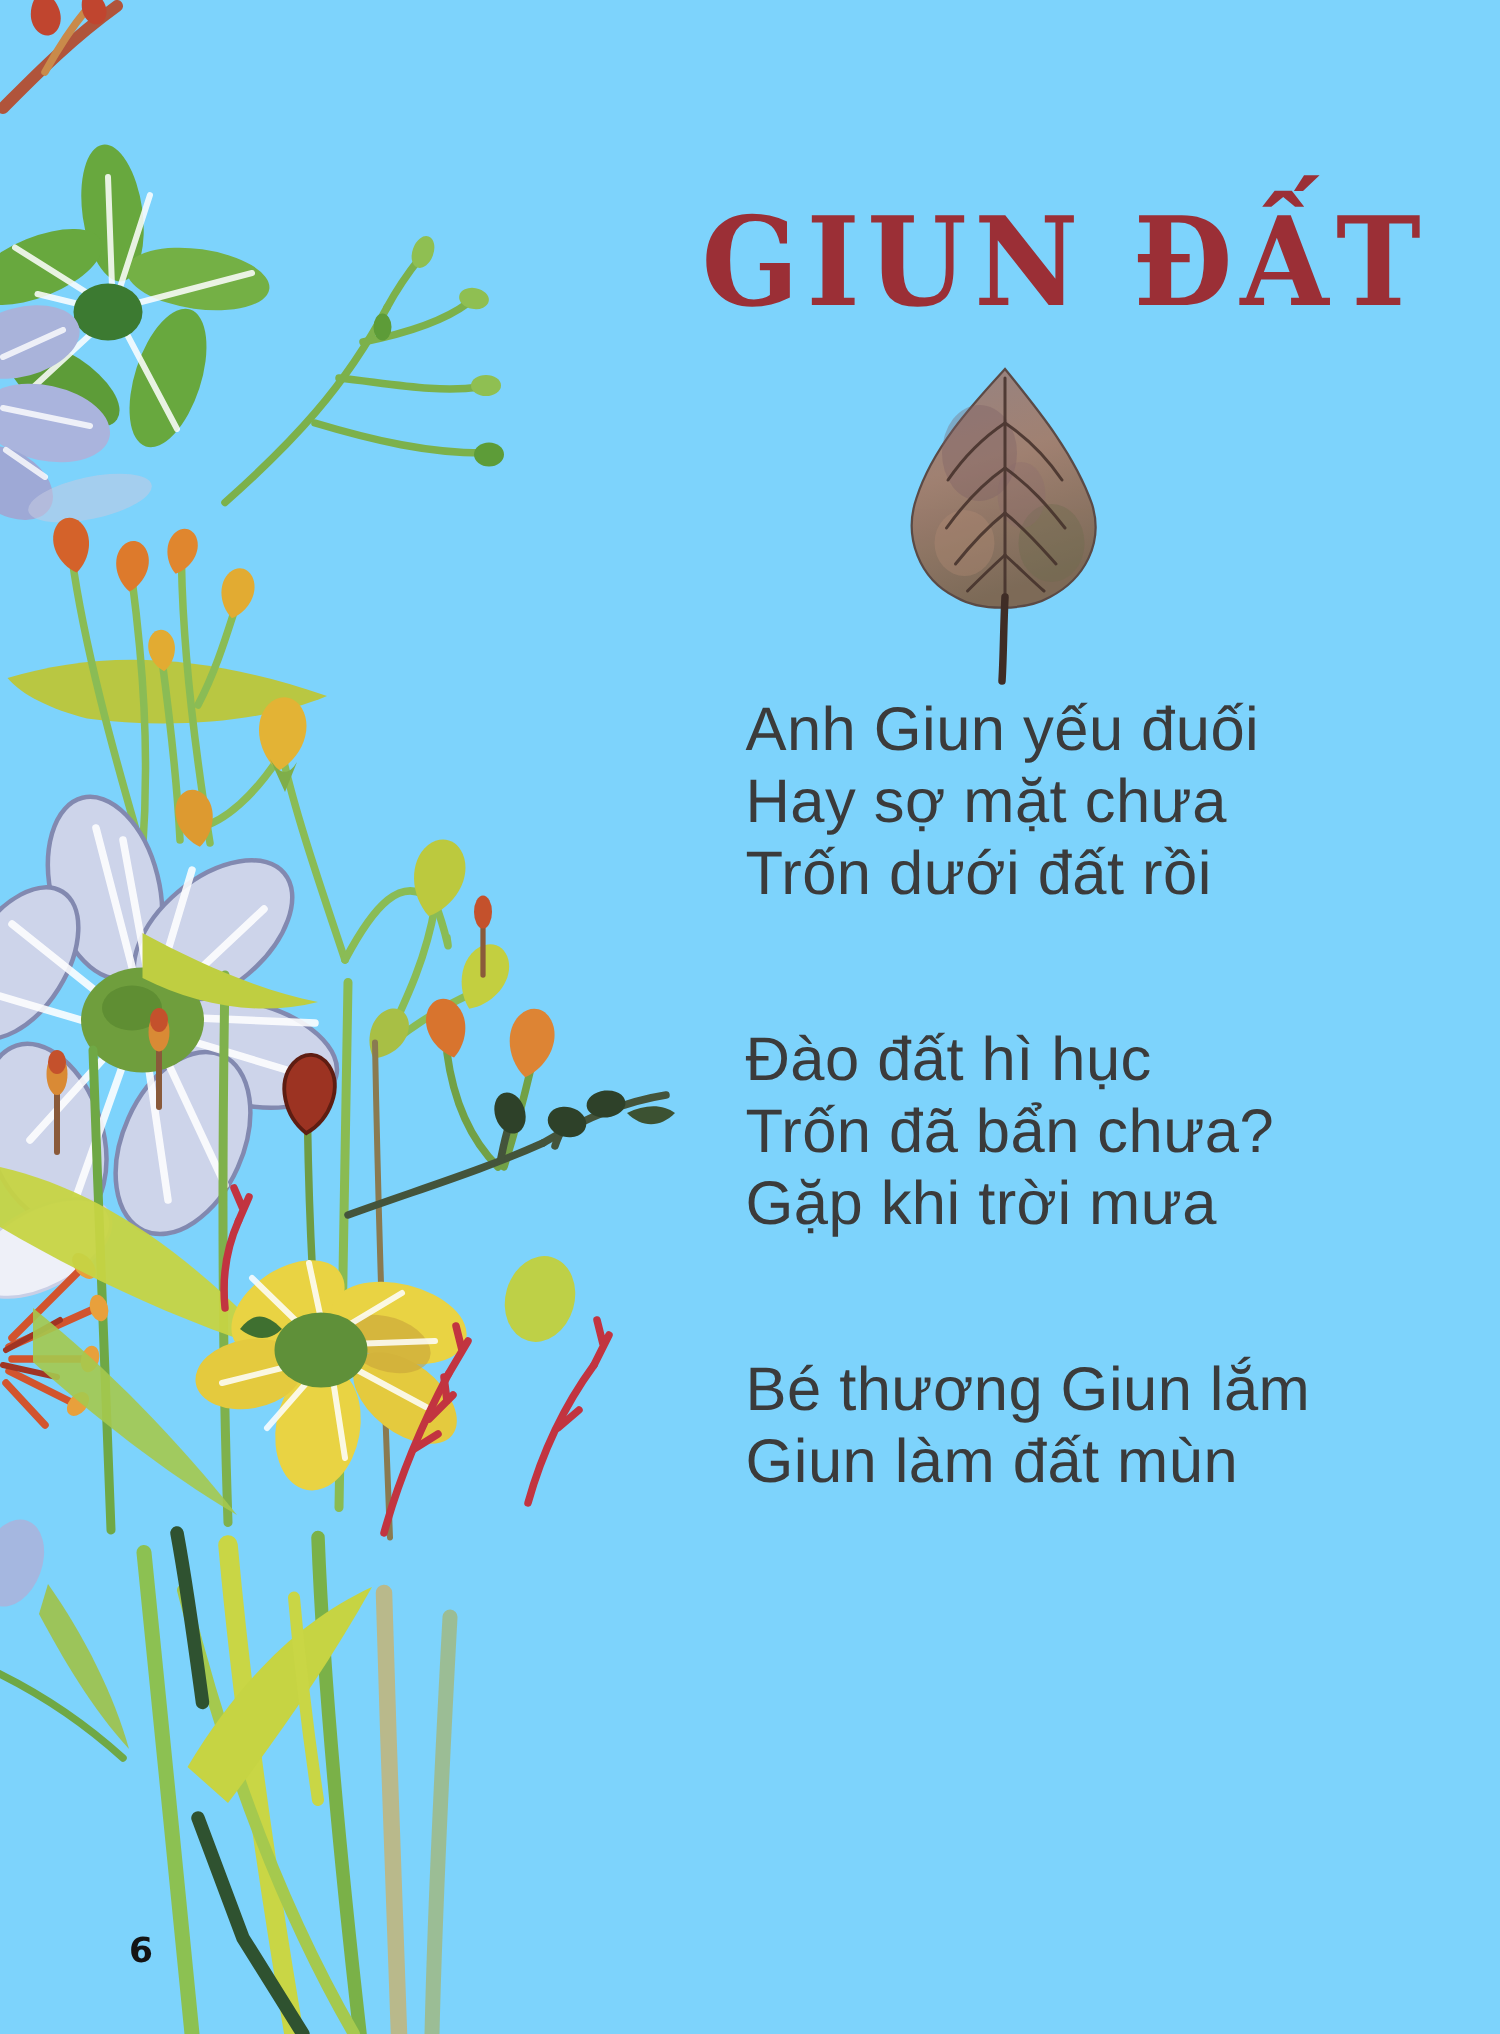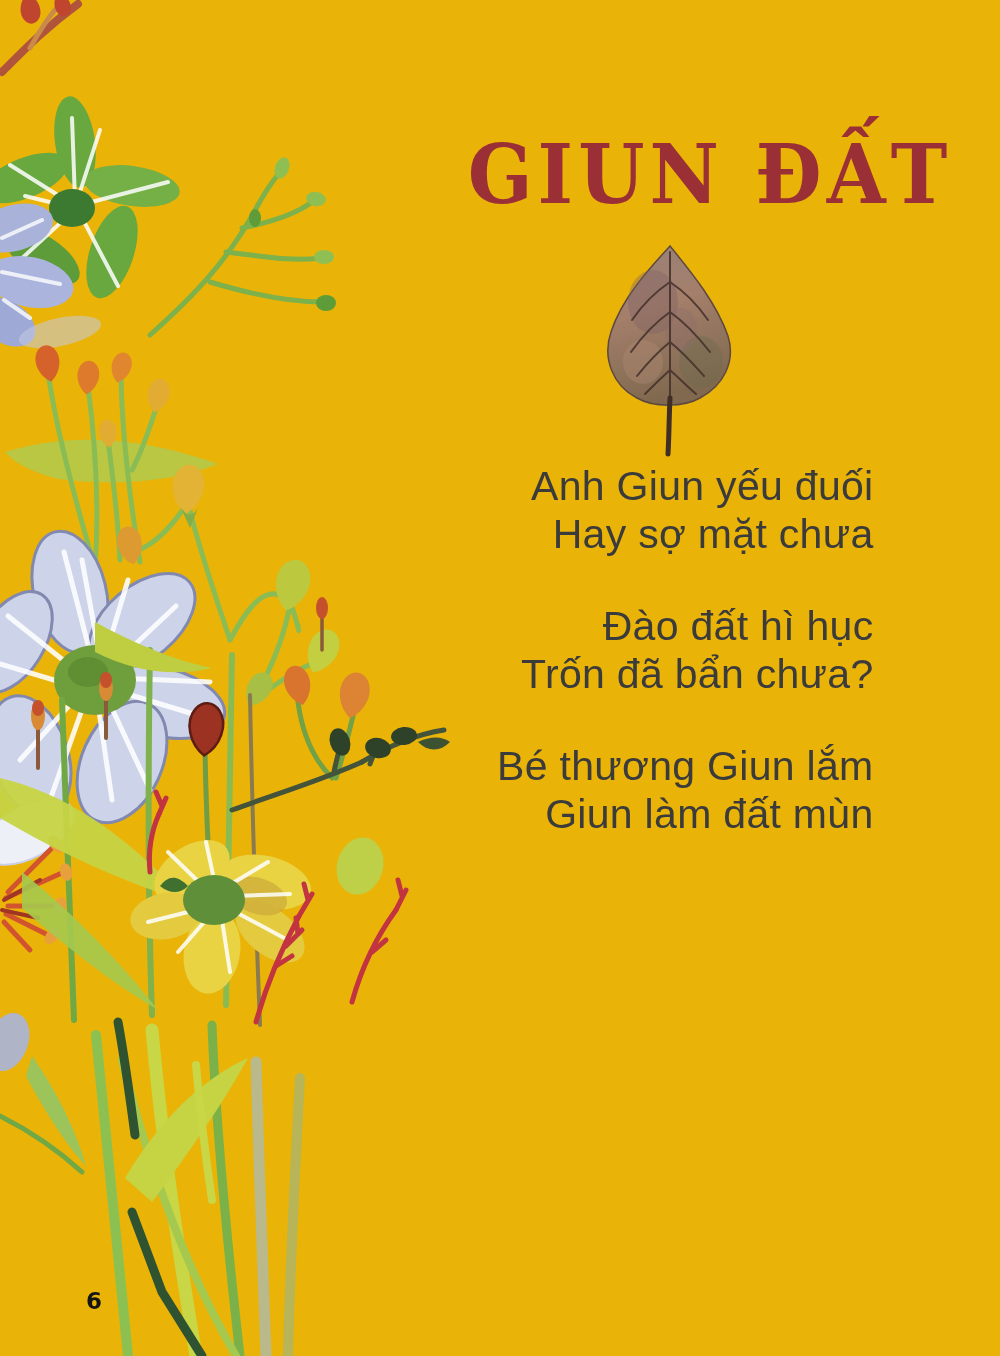--- a/index.html
+++ b/index.html
@@ -1,19 +1,19 @@
 <!DOCTYPE html>
 <html><head>
 <meta charset="utf-8">
 <style>
   html,body{margin:0;padding:0;background:#ffffff;}
   #page{
     position:relative;
     width:1000px;height:1356px;
-    background:#eab308;
+    background:#7dd3fc;
     overflow:hidden;
     font-family:"Liberation Sans",sans-serif;
   }
   #flowers-svg{position:absolute;left:0;top:0;}
   #leaf-svg{position:absolute;left:585px;top:240px;}
   .title{
     position:absolute;left:430px;top:130px;width:560px;
     text-align:center;
     font-family:"DejaVu Serif",serif;
     font-weight:800;
@@ -23,22 +23,22 @@
     transform:scaleY(1.08);
     white-space:nowrap;
   }
   .poem{
     position:absolute;left:497px;top:462px;
     font-size:41px;
     line-height:48px;
     color:#3b3b3b;
     letter-spacing:0.3px;
   }
-  .stanza + .stanza{margin-top:44px;}
-  .poem-line{white-space:nowrap;text-align:right;}
+  .stanza + .stanza{margin-top:76px;}
+  .poem-line{white-space:nowrap;}
   .page-number{
     position:absolute;left:86px;top:1288px;
     font-family:"DejaVu Sans",sans-serif;
     font-weight:bold;
     font-size:23px;
     color:#141414;
   }
 </style>
 </head>
 <body>
@@ -299,24 +299,26 @@
     </g>
     <path d="M85 158 C84 178 84 198 83 214" fill="none" stroke="#3f2d26" stroke-width="5" stroke-linecap="round"></path>
   </svg>
 
   <div class="title">GIUN ĐẤT</div>
 
   <div class="poem">
     <div class="stanza">
       <div class="poem-line">Anh Giun yếu đuối</div>
       <div class="poem-line">Hay sợ mặt chưa</div>
+      <div class="poem-line">Trốn dưới đất rồi</div>
     </div>
     <div class="stanza">
       <div class="poem-line">Đào đất hì hục</div>
       <div class="poem-line">Trốn đã bẩn chưa?</div>
+      <div class="poem-line">Gặp khi trời mưa</div>
     </div>
     <div class="stanza">
       <div class="poem-line">Bé thương Giun lắm</div>
       <div class="poem-line">Giun làm đất mùn</div>
     </div>
   </div>
 
   <div class="page-number">6</div>
 
 </div>

